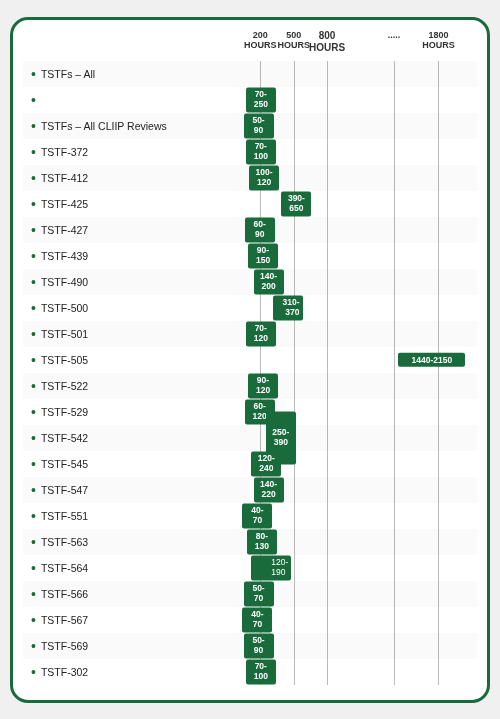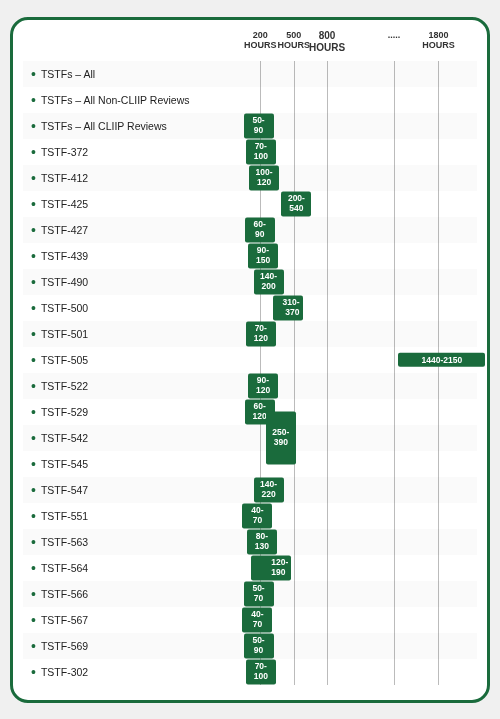--- a/index.html
+++ b/index.html
@@ -42,21 +42,23 @@
         </div>
         <div style="display: flex; align-items: center; min-height: 26px; position: relative; z-index: 1; background: rgba(0, 0, 0, 0.02);">
           <div style="width: 215px; min-width: 215px; font-size: 10.5px; color: rgb(34, 34, 34); padding-left: 8px; display: flex; align-items: center; gap: 5px;">
             <span style="color: rgb(26, 107, 60); font-size: 14px; line-height: 1; flex-shrink: 0;">•</span>
             <span>TSTFs – All</span>
           </div>
         </div>
         <div style="display: flex; align-items: center; min-height: 26px; position: relative; z-index: 1;">
           <div style="width: 215px; min-width: 215px; font-size: 10.5px; color: rgb(34, 34, 34); padding-left: 8px; display: flex; align-items: center; gap: 5px;">
             <span style="color: rgb(26, 107, 60); font-size: 14px; line-height: 1; flex-shrink: 0;">•</span>
-            <span>TSTFs – All Non-CLIIP Reviews</span>
+          </div>
+          <div style="flex: 1 1 0%; position: relative; height: 26px;">
+            <div style="position: absolute; background: rgb(26, 107, 60); color: white; font-size: 8.5px; font-weight: bold; padding: 2px 3px; border-radius: 2px; white-space: pre-line; top: 50%; transform: translateY(-50%); line-height: 1.25; text-align: center; min-width: 30px; z-index: 2; left: 7.79545px; width: 28px;">70-250</div>
           </div>
         </div>
         <div style="display: flex; align-items: center; min-height: 26px; position: relative; z-index: 1; background: rgba(0, 0, 0, 0.02);">
           <div style="width: 215px; min-width: 215px; font-size: 10.5px; color: rgb(34, 34, 34); padding-left: 8px; display: flex; align-items: center; gap: 5px;">
             <span style="color: rgb(26, 107, 60); font-size: 14px; line-height: 1; flex-shrink: 0;">•</span>
             <span>TSTFs – All CLIIP Reviews</span>
           </div>
           <div style="flex: 1 1 0%; position: relative; height: 26px;">
             <div style="position: absolute; background: rgb(26, 107, 60); color: white; font-size: 8.5px; font-weight: bold; padding: 2px 3px; border-radius: 2px; white-space: pre-line; top: 50%; transform: translateY(-50%); line-height: 1.25; text-align: center; min-width: 30px; z-index: 2; left: 5.56818px; width: 28px;">50-
 90</div>
@@ -81,21 +83,21 @@
             <div style="position: absolute; background: rgb(26, 107, 60); color: white; font-size: 8.5px; font-weight: bold; padding: 2px 3px; border-radius: 2px; white-space: pre-line; top: 50%; transform: translateY(-50%); line-height: 1.25; text-align: center; min-width: 30px; z-index: 2; left: 11.1364px; width: 28px;">100-
 120</div>
           </div>
         </div>
         <div style="display: flex; align-items: center; min-height: 26px; position: relative; z-index: 1;">
           <div style="width: 215px; min-width: 215px; font-size: 10.5px; color: rgb(34, 34, 34); padding-left: 8px; display: flex; align-items: center; gap: 5px;">
             <span style="color: rgb(26, 107, 60); font-size: 14px; line-height: 1; flex-shrink: 0;">•</span>
             <span>TSTF-425</span>
           </div>
           <div style="flex: 1 1 0%; position: relative; height: 26px;">
-            <div style="position: absolute; background: rgb(26, 107, 60); color: white; font-size: 8.5px; font-weight: bold; padding: 2px 3px; border-radius: 2px; white-space: pre-line; top: 50%; transform: translateY(-50%); line-height: 1.25; text-align: center; min-width: 30px; z-index: 2; left: 43.4318px; width: 28px;">200-540</div>
+            <div style="position: absolute; background: rgb(26, 107, 60); color: white; font-size: 8.5px; font-weight: bold; padding: 2px 3px; border-radius: 2px; white-space: pre-line; top: 50%; transform: translateY(-50%); line-height: 1.25; text-align: center; min-width: 30px; z-index: 2; left: 43.4318px; width: 28px;">390-650</div>
           </div>
         </div>
         <div style="display: flex; align-items: center; min-height: 26px; position: relative; z-index: 1; background: rgba(0, 0, 0, 0.02);">
           <div style="width: 215px; min-width: 215px; font-size: 10.5px; color: rgb(34, 34, 34); padding-left: 8px; display: flex; align-items: center; gap: 5px;">
             <span style="color: rgb(26, 107, 60); font-size: 14px; line-height: 1; flex-shrink: 0;">•</span>
             <span>TSTF-427</span>
           </div>
           <div style="flex: 1 1 0%; position: relative; height: 26px;">
             <div style="position: absolute; background: rgb(26, 107, 60); color: white; font-size: 8.5px; font-weight: bold; padding: 2px 3px; border-radius: 2px; white-space: pre-line; top: 50%; transform: translateY(-50%); line-height: 1.25; text-align: center; min-width: 30px; z-index: 2; left: 6.68182px; width: 28px;">60-
 90</div>
@@ -140,21 +142,21 @@
             <div style="position: absolute; background: rgb(26, 107, 60); color: white; font-size: 8.5px; font-weight: bold; padding: 2px 3px; border-radius: 2px; white-space: pre-line; top: 50%; transform: translateY(-50%); line-height: 1.25; text-align: center; min-width: 30px; z-index: 2; left: 7.79545px; width: 28px;">70-
 120</div>
           </div>
         </div>
         <div style="display: flex; align-items: center; min-height: 26px; position: relative; z-index: 1;">
           <div style="width: 215px; min-width: 215px; font-size: 10.5px; color: rgb(34, 34, 34); padding-left: 8px; display: flex; align-items: center; gap: 5px;">
             <span style="color: rgb(26, 107, 60); font-size: 14px; line-height: 1; flex-shrink: 0;">•</span>
             <span>TSTF-505</span>
           </div>
           <div style="flex: 1 1 0%; position: relative; height: 26px;">
-            <div style="position: absolute; background: rgb(26, 107, 60); color: white; font-size: 8.5px; font-weight: bold; padding: 2px 3px; border-radius: 2px; white-space: pre-line; top: 50%; transform: translateY(-50%); line-height: 1.25; text-align: center; min-width: 30px; z-index: 2; left: 160.364px; width: 87px;">1440-2150</div>
+            <div style="position: absolute; background: rgb(26, 107, 60); color: white; font-size: 8.5px; font-weight: bold; padding: 2px 3px; border-radius: 2px; white-space: pre-line; top: 50%; transform: translateY(-50%); line-height: 1.25; text-align: center; min-width: 30px; z-index: 2; left: 160.364px; width: 67px;">1440-2150</div>
           </div>
         </div>
         <div style="display: flex; align-items: center; min-height: 26px; position: relative; z-index: 1; background: rgba(0, 0, 0, 0.02);">
           <div style="width: 215px; min-width: 215px; font-size: 10.5px; color: rgb(34, 34, 34); padding-left: 8px; display: flex; align-items: center; gap: 5px;">
             <span style="color: rgb(26, 107, 60); font-size: 14px; line-height: 1; flex-shrink: 0;">•</span>
             <span>TSTF-522</span>
           </div>
           <div style="flex: 1 1 0%; position: relative; height: 26px;">
             <div style="position: absolute; background: rgb(26, 107, 60); color: white; font-size: 8.5px; font-weight: bold; padding: 2px 3px; border-radius: 2px; white-space: pre-line; top: 50%; transform: translateY(-50%); line-height: 1.25; text-align: center; min-width: 30px; z-index: 2; left: 10.0227px; width: 28px;">90-
 120</div>
@@ -176,20 +178,23 @@
             <span>TSTF-542</span>
           </div>
           <div style="flex: 1 1 0%; position: relative; height: 26px;">
             <div style="position: absolute; background: rgb(26, 107, 60); color: white; font-size: 8.5px; font-weight: bold; padding: 16px 3px; border-radius: 2px; white-space: pre-line; top: 50%; transform: translateY(-50%); line-height: 1.25; text-align: center; min-width: 30px; z-index: 2; left: 27.8409px; width: 28px;">250-390</div>
           </div>
         </div>
         <div style="display: flex; align-items: center; min-height: 26px; position: relative; z-index: 1;">
           <div style="width: 215px; min-width: 215px; font-size: 10.5px; color: rgb(34, 34, 34); padding-left: 8px; display: flex; align-items: center; gap: 5px;">
             <span style="color: rgb(26, 107, 60); font-size: 14px; line-height: 1; flex-shrink: 0;">•</span>
             <span>TSTF-545</span>
+          </div>
+          <div style="flex: 1 1 0%; position: relative; height: 26px;">
+            <div style="position: absolute; background: rgb(26, 107, 60); color: white; font-size: 8.5px; font-weight: bold; padding: 2px 3px; border-radius: 2px; white-space: pre-line; top: 50%; transform: translateY(-50%); line-height: 1.25; text-align: center; min-width: 30px; z-index: 2; left: 13.3636px; width: 28px;">120-240</div>
           </div>
         </div>
         <div style="display: flex; align-items: center; min-height: 26px; position: relative; z-index: 1; background: rgba(0, 0, 0, 0.02);">
           <div style="width: 215px; min-width: 215px; font-size: 10.5px; color: rgb(34, 34, 34); padding-left: 8px; display: flex; align-items: center; gap: 5px;">
             <span style="color: rgb(26, 107, 60); font-size: 14px; line-height: 1; flex-shrink: 0;">•</span>
             <span>TSTF-547</span>
           </div>
           <div style="flex: 1 1 0%; position: relative; height: 26px;">
             <div style="position: absolute; background: rgb(26, 107, 60); color: white; font-size: 8.5px; font-weight: bold; padding: 2px 3px; border-radius: 2px; white-space: pre-line; top: 50%; transform: translateY(-50%); line-height: 1.25; text-align: center; min-width: 30px; z-index: 2; left: 15.5909px; width: 28px;">140-
 220</div>
@@ -214,21 +219,21 @@
             <div style="position: absolute; background: rgb(26, 107, 60); color: white; font-size: 8.5px; font-weight: bold; padding: 2px 3px; border-radius: 2px; white-space: pre-line; top: 50%; transform: translateY(-50%); line-height: 1.25; text-align: center; min-width: 30px; z-index: 2; left: 8.90909px; width: 28px;">80-
 130</div>
           </div>
         </div>
         <div style="display: flex; align-items: center; min-height: 26px; position: relative; z-index: 1;">
           <div style="width: 215px; min-width: 215px; font-size: 10.5px; color: rgb(34, 34, 34); padding-left: 8px; display: flex; align-items: center; gap: 5px;">
             <span style="color: rgb(26, 107, 60); font-size: 14px; line-height: 1; flex-shrink: 0;">•</span>
             <span>TSTF-564</span>
           </div>
           <div style="flex: 1 1 0%; position: relative; height: 26px;">
-            <div style="position: absolute; background: rgb(26, 107, 60); color: white; font-size: 8.5px; font-weight: bold; padding: 2px 20px; border-radius: 2px; white-space: pre-line; top: 50%; transform: translateY(-50%); line-height: 1.25; text-align: center; min-width: 30px; z-index: 2; left: 13.3636px; width: 28px;">120-
+            <div style="position: absolute; background: rgb(26, 107, 60); color: white; font-size: 8.5px; font-weight: normal; padding: 2px 20px; border-radius: 2px; white-space: pre-line; top: 50%; transform: translateY(-50%); line-height: 1.25; text-align: center; min-width: 30px; z-index: 2; left: 13.3636px; width: 28px;">120-
 190</div>
           </div>
         </div>
         <div style="display: flex; align-items: center; min-height: 26px; position: relative; z-index: 1; background: rgba(0, 0, 0, 0.02);">
           <div style="width: 215px; min-width: 215px; font-size: 10.5px; color: rgb(34, 34, 34); padding-left: 8px; display: flex; align-items: center; gap: 5px;">
             <span style="color: rgb(26, 107, 60); font-size: 14px; line-height: 1; flex-shrink: 0;">•</span>
             <span>TSTF-566</span>
           </div>
           <div style="flex: 1 1 0%; position: relative; height: 26px;">
             <div style="position: absolute; background: rgb(26, 107, 60); color: white; font-size: 8.5px; font-weight: bold; padding: 2px 3px; border-radius: 2px; white-space: pre-line; top: 50%; transform: translateY(-50%); line-height: 1.25; text-align: center; min-width: 30px; z-index: 2; left: 5.56818px; width: 28px;">50-

